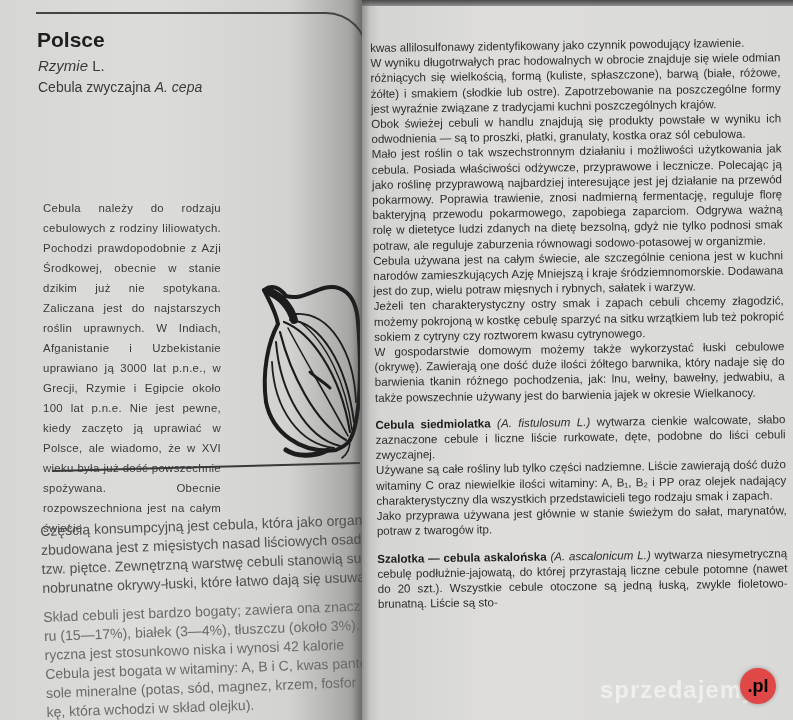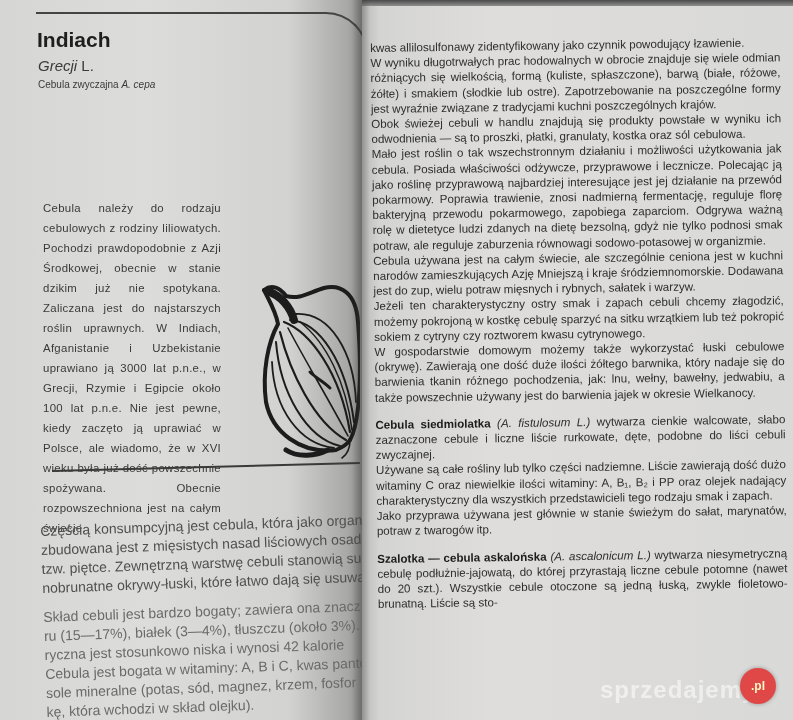--- a/index.html
+++ b/index.html
@@ -25,21 +25,21 @@
   }
   .top-rule {
     position: absolute; left: 36px; top: 12px; width: 330px; height: 40px;
     border-top: 2px solid #444; border-radius: 0 80px 0 0;
     border-right: 2px solid #444;
   }
   .title {
     position: absolute; left: 37px; top: 28px; font-size: 21px; font-weight: bold; color: #1e1e1e;
   }
   .latin { position: absolute; left: 38px; top: 57px; font-size: 15px; font-style: italic; color: #3a3a3a; }
-  .common { position: absolute; left: 38px; top: 79px; font-size: 10px; color: #3a3a3a; }
+  .common { position: absolute; left: 38px; top: 79px; font-size: 14px; color: #3a3a3a; }
   .common i { font-style: italic; }
   .intro {
     position: absolute; left: 43px; top: 198px; width: 178px;
     font-size: 11.4px; line-height: 20px; text-align: justify; color: #3a3a3a;
     letter-spacing: 0.3px;
   }
   .onion {
     position: absolute; left: 250px; top: 262px; width: 110px; height: 200px;
   }
   .box-rule {
@@ -56,40 +56,40 @@
   .right-col {
     position: absolute; left: 370px; top: 40px; width: 410px;
     font-size: 11.6px; line-height: 15.2px; color: #2e2e2e; text-align: justify;
     transform: rotate(-0.8deg); transform-origin: left top;
   }
   .right-col p { margin: 0; }
   .right-col .gap { margin-top: 12px; }
   .right-col b { color: #1c1c1c; }
   .watermark {
     position: absolute; left: 740px; top: 668px; width: 36px; height: 36px; border-radius: 50%;
-    background: #e04848; color: #fef9c3; font-weight: bold; font-size: 12px;
+    background: #e04848; color: #000000; font-weight: bold; font-size: 18px;
     display: flex; align-items: center; justify-content: center;
     box-shadow: 0 0 4px rgba(0,0,0,0.3);
   }
   .watermark-text {
     position: absolute; left: 600px; top: 676px; font-size: 24px; font-weight: bold;
     color: rgba(255,255,255,0.55); letter-spacing: 1px;
   }
   .spine {
     position: absolute; left: 352px; top: 0; width: 18px; height: 720px;
     background: linear-gradient(90deg, rgba(0,0,0,0) 0%, rgba(60,60,60,0.35) 50%, rgba(0,0,0,0) 100%);
   }
 </style>
 </head>
 <body>
 
 <div class="page-left">
   <div class="top-rule"></div>
-  <div class="title">Indiach</div>
-  <div class="latin"><span>Grecji</span><span style="font-style:normal"> L.</span></div>
+  <div class="title">Polsce</div>
+  <div class="latin"><span>Rzymie</span><span style="font-style:normal"> L.</span></div>
   <div class="common"><span>Cebula zwyczajna </span><i>A. cepa</i></div>
 
   <div class="intro">Cebula należy do rodzaju cebulowych z rodziny liliowatych. Pochodzi prawdopodobnie z Azji Środkowej, obecnie w stanie dzikim już nie spotykana. Zaliczana jest do najstarszych roślin uprawnych. W Indiach, Afganistanie i Uzbekistanie uprawiano ją 3000 lat p.n.e., w Grecji, Rzymie i Egipcie około 100 lat p.n.e. Nie jest pewne, kiedy zaczęto ją uprawiać w Polsce, ale wiadomo, że w XVI wieku była już dość powszechnie spożywana. Obecnie rozpowszechniona jest na całym świecie.</div>
 
   <svg class="onion" viewBox="0 0 110 200">
     <g fill="none" stroke="#1c1c1c" stroke-linecap="round">
       <path d="M14 28 C22 22 30 26 36 34 C50 38 60 30 74 26 C90 22 106 30 108 60 C112 110 110 160 100 178" stroke-width="4"></path>
       <path d="M14 28 C20 40 26 50 28 62 C18 80 12 110 16 140 C22 170 50 192 86 188 C96 184 100 178 100 178" stroke-width="4"></path>
       <path d="M20 30 C30 34 40 44 44 58" stroke-width="8"></path>
       <path d="M34 60 C60 70 90 110 100 170" stroke-width="2.2"></path>

